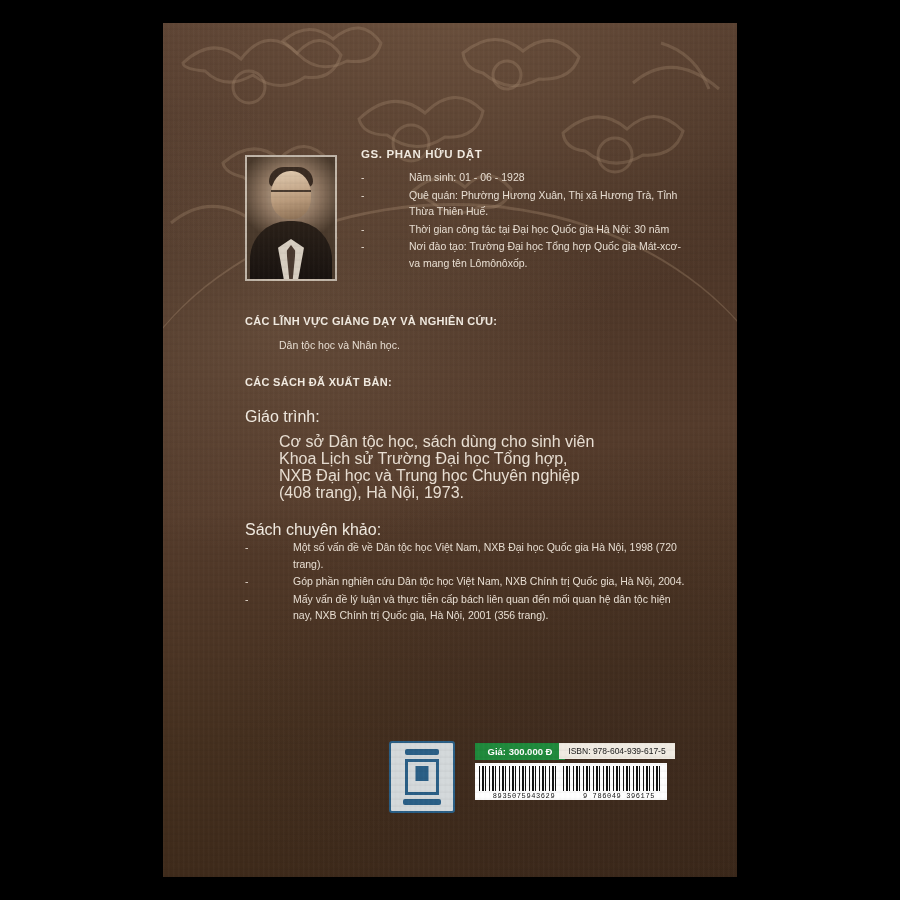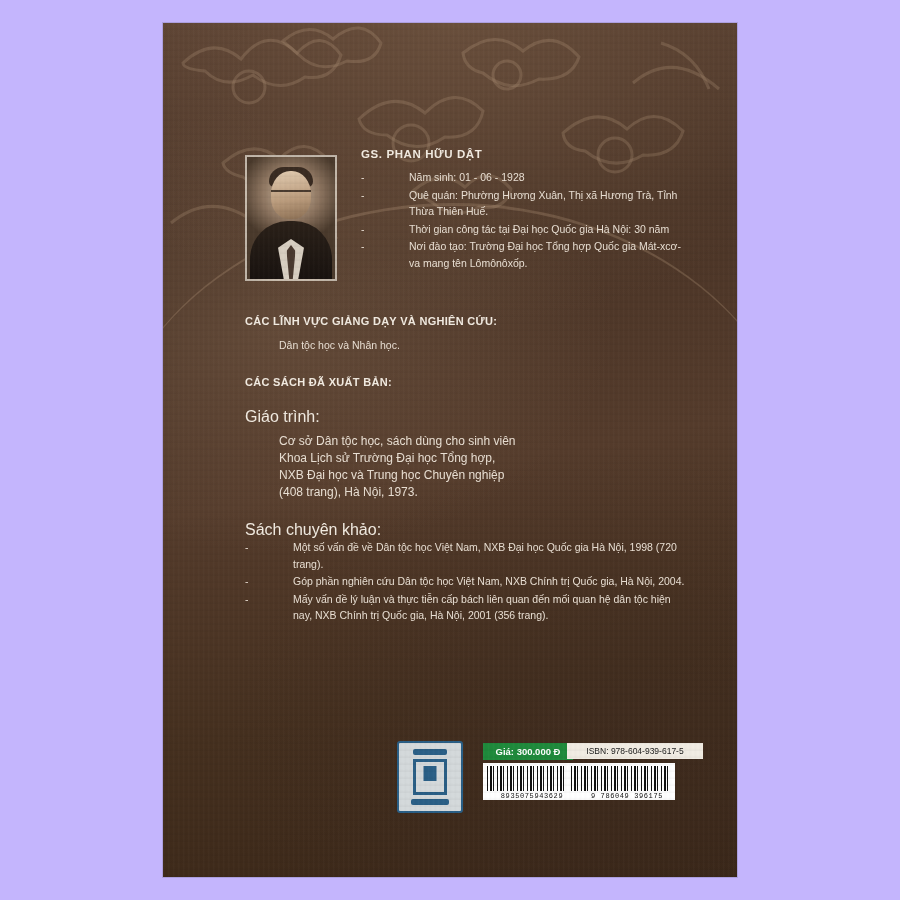--- a/index.html
+++ b/index.html
@@ -9,21 +9,21 @@
     width: 900px;
     height: 900px;
     overflow: hidden;
     font-family: "Liberation Sans", sans-serif;
   }
 
   #page {
     position: relative;
     width: 900px;
     height: 900px;
-    background: #c4b5fd;
+    background: #000000;
   }
 
   
   .cover {
     position: absolute;
     left: 163px;
     top: 23px;
     width: 574px;
     height: 854px;
     background:
@@ -214,39 +214,39 @@
     margin-top: 20px;
     margin-left: 0;
     font-size: 16px;
     font-weight: normal;
     color: #f3ece2;
   }
 
   .lines {
     margin-top: 7px;
     margin-left: 34px;
-    font-size: 12px;
+    font-size: 16px;
     line-height: 17px;
     color: #eae0d4;
   }
   .lines div { white-space: nowrap; }
 
   .sub-list {
     margin-top: 7px;
     margin-left: 34px;
   }
   .sub-list > li {
     font-size: 10.5px;
     line-height: 17px;
   }
 
   
   .bottom {
     position: absolute;
-    left: 12px;
+    left: 4px;
     bottom: 46px;
     width: 514px;
     height: 90px;
   }
 
   .publisher-logo {
     position: absolute;
     left: 222px;
     top: 0;
     width: 62px;
@@ -306,21 +306,21 @@
     font-weight: bold;
     text-align: center;
     white-space: nowrap;
   }
 
   .isbn-tag {
     position: absolute;
     left: 392px;
     top: 2px;
     min-width: 100px;
-    padding: 3px 18px;
+    padding: 3px 8px;
     background: #f1ece3;
     color: #1a1a1a;
     font-size: 8.5px;
     text-align: center;
     white-space: nowrap;
   }
 
   .barcode {
     position: absolute;
     top: 22px;

